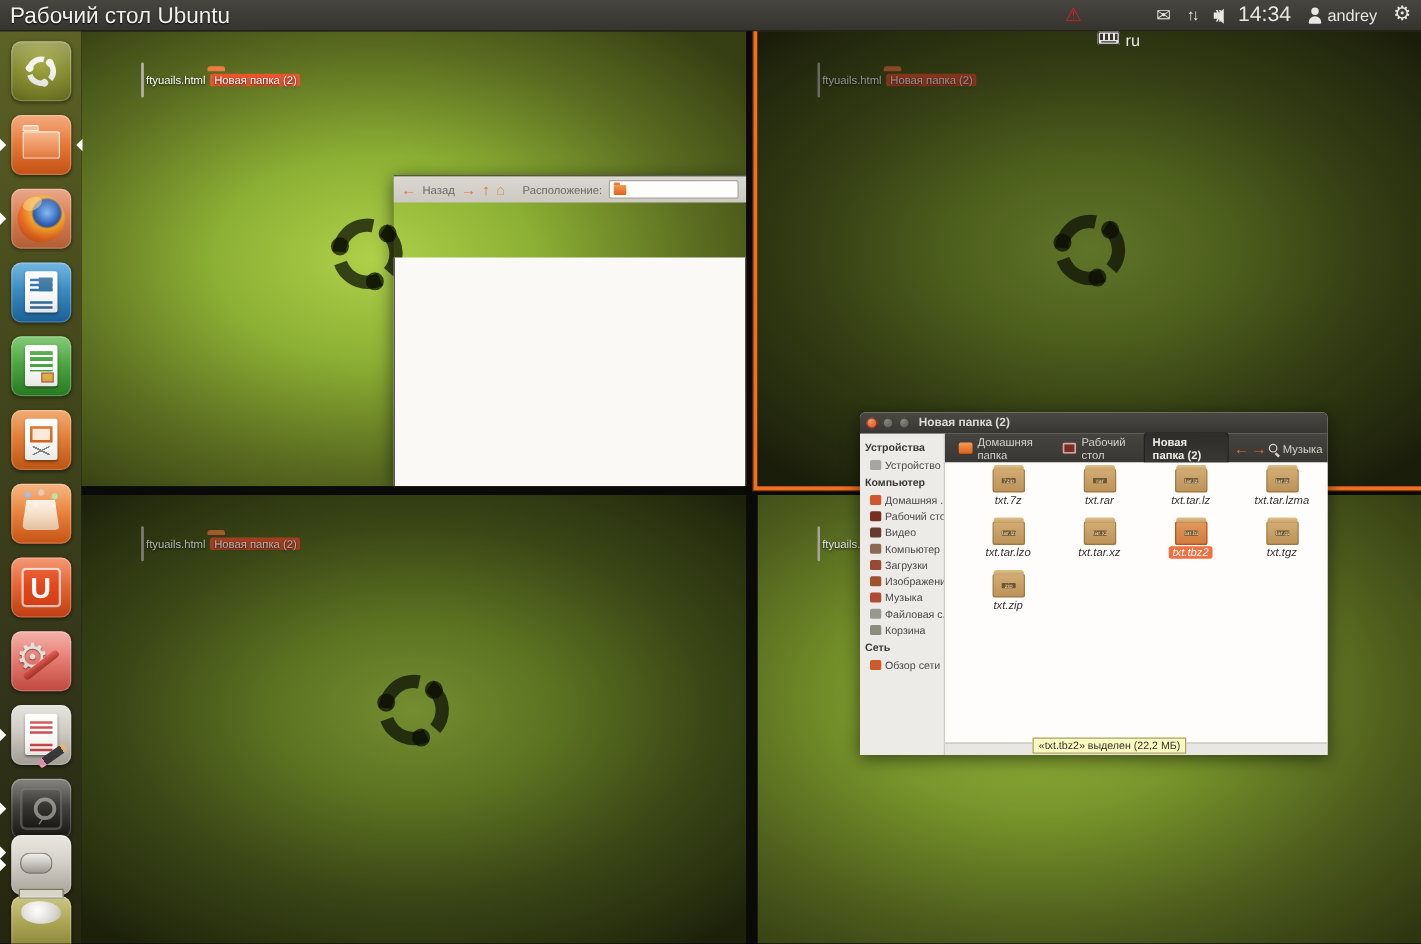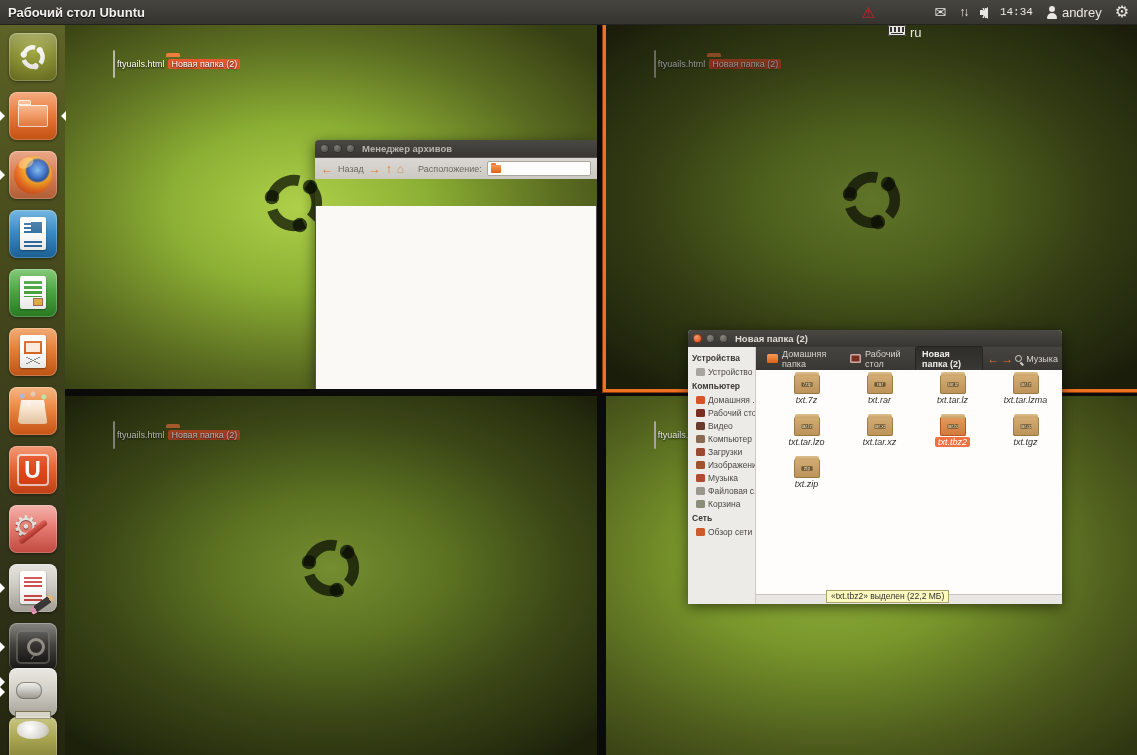--- a/index.html
+++ b/index.html
@@ -3,41 +3,41 @@
 <meta charset="utf-8">
 <style>
   html,body{margin:0;padding:0;background:#000;}
   *{box-sizing:border-box;font-family:"Liberation Sans","DejaVu Sans",sans-serif;}
   #screen{position:relative;width:1137px;height:755px;overflow:hidden;background:#0a0a08;}
 
   
   #panel{position:absolute;left:0;top:0;width:1137px;height:25px;
     background:linear-gradient(#474540,#36342f);border-bottom:1px solid #24231f;
     display:flex;align-items:center;justify-content:space-between;padding:0 8px;z-index:60;}
-  #panel .ptitle{color:#f3f1ee;font-weight:bold;font-size:13px;text-shadow:0 1px 1px #000;}
+  #panel .ptitle{color:#f3f1ee;font-weight:normal;font-size:18px;text-shadow:0 1px 1px #000;}
   #ind{display:flex;align-items:center;gap:13px;color:#e9e7e3;font-size:13px;}
   .warn-glyph{color:#e01b24;font-size:15px;line-height:1;}
   .kbd{display:inline-block;width:18px;height:11px;border-radius:2px;background:#e9e7e3;
     box-shadow:inset 0 0 0 1px #35342f;position:relative;}
   .kbd::after{content:"";position:absolute;left:2px;top:2px;right:2px;bottom:4px;
     background:repeating-linear-gradient(90deg,#35342f 0 2px,transparent 2px 4px);}
   .kbd::before{content:"";position:absolute;left:3px;bottom:2px;right:3px;height:1px;background:#35342f;}
   .env{font-size:14px;}
   .updown{font-weight:bold;letter-spacing:-2px;font-size:12px;}
   .spk{position:relative;width:10px;height:12px;display:inline-block;}
   .spk::before{content:"";position:absolute;left:0;top:4px;width:3px;height:5px;background:#e9e7e3;}
   .spk::after{content:"";position:absolute;left:1px;top:1px;border-top:6px solid transparent;
     border-bottom:6px solid transparent;border-right:7px solid #e9e7e3;}
   .waves{font-size:10px;font-weight:bold;letter-spacing:-1px;margin-left:-8px;}
   .person{position:relative;width:12px;height:13px;display:inline-block;}
   .person::before{content:"";position:absolute;left:3px;top:0;width:6px;height:6px;border-radius:50%;background:#e9e7e3;}
   .person::after{content:"";position:absolute;left:1px;bottom:0;width:10px;height:6px;
     border-radius:5px 5px 1px 1px;background:#e9e7e3;}
   .gear{font-size:16px;line-height:1;}
-  .ptime,.puser{font-size:11px;font-family:Liberation Mono, monospace;}
+  .ptime,.puser{font-size:17px;}
 
   
   #launcher{position:absolute;left:0;top:25px;width:65px;height:730px;z-index:50;
     background:linear-gradient(#5d6226 0%,#474b1c 30%,#33361a 70%,#24260f 100%);
     display:flex;flex-direction:column;align-items:center;padding-top:8px;}
   .tile{position:relative;width:48px;height:48px;border-radius:8px;margin-bottom:11px;flex:none;
     box-shadow:inset 0 0 0 1px rgba(255,255,255,.25),0 1px 3px rgba(0,0,0,.45);}
   .tile::after{content:"";position:absolute;inset:0;border-radius:8px;
     background:linear-gradient(rgba(255,255,255,.28),rgba(255,255,255,.05) 45%,rgba(0,0,0,.12));}
   .pip{position:absolute;top:19px;width:0;height:0;border-top:5px solid transparent;border-bottom:5px solid transparent;z-index:2;}
@@ -328,26 +328,20 @@
   </svg>
 </div>
     <div class="dicons">
       <div class="dfile"></div>
       <div class="dlabel">ftyuails.html</div>
       <div class="dfolder"></div>
       <div class="dlabel sel">Новая папка (2)</div>
     </div>
 
     <div class="win" id="arch">
-      <div class="tbar">
-        <span class="wbtn dis"></span>
-        <span class="wbtn dis"></span>
-        <span class="wbtn dis"></span>
-        <span class="wt">Менеджер архивов</span>
-      </div>
       <div class="anav">
         <span class="oarrow">←</span>
         <span>Назад</span>
         <span class="oarrow">→</span>
         <span class="oarrow">↑</span>
         <span class="ahome">⌂</span>
         <span style="width:4px"></span>
         <span>Расположение:</span>
         <span class="lockfield">
           <span class="minifolder"></span>

